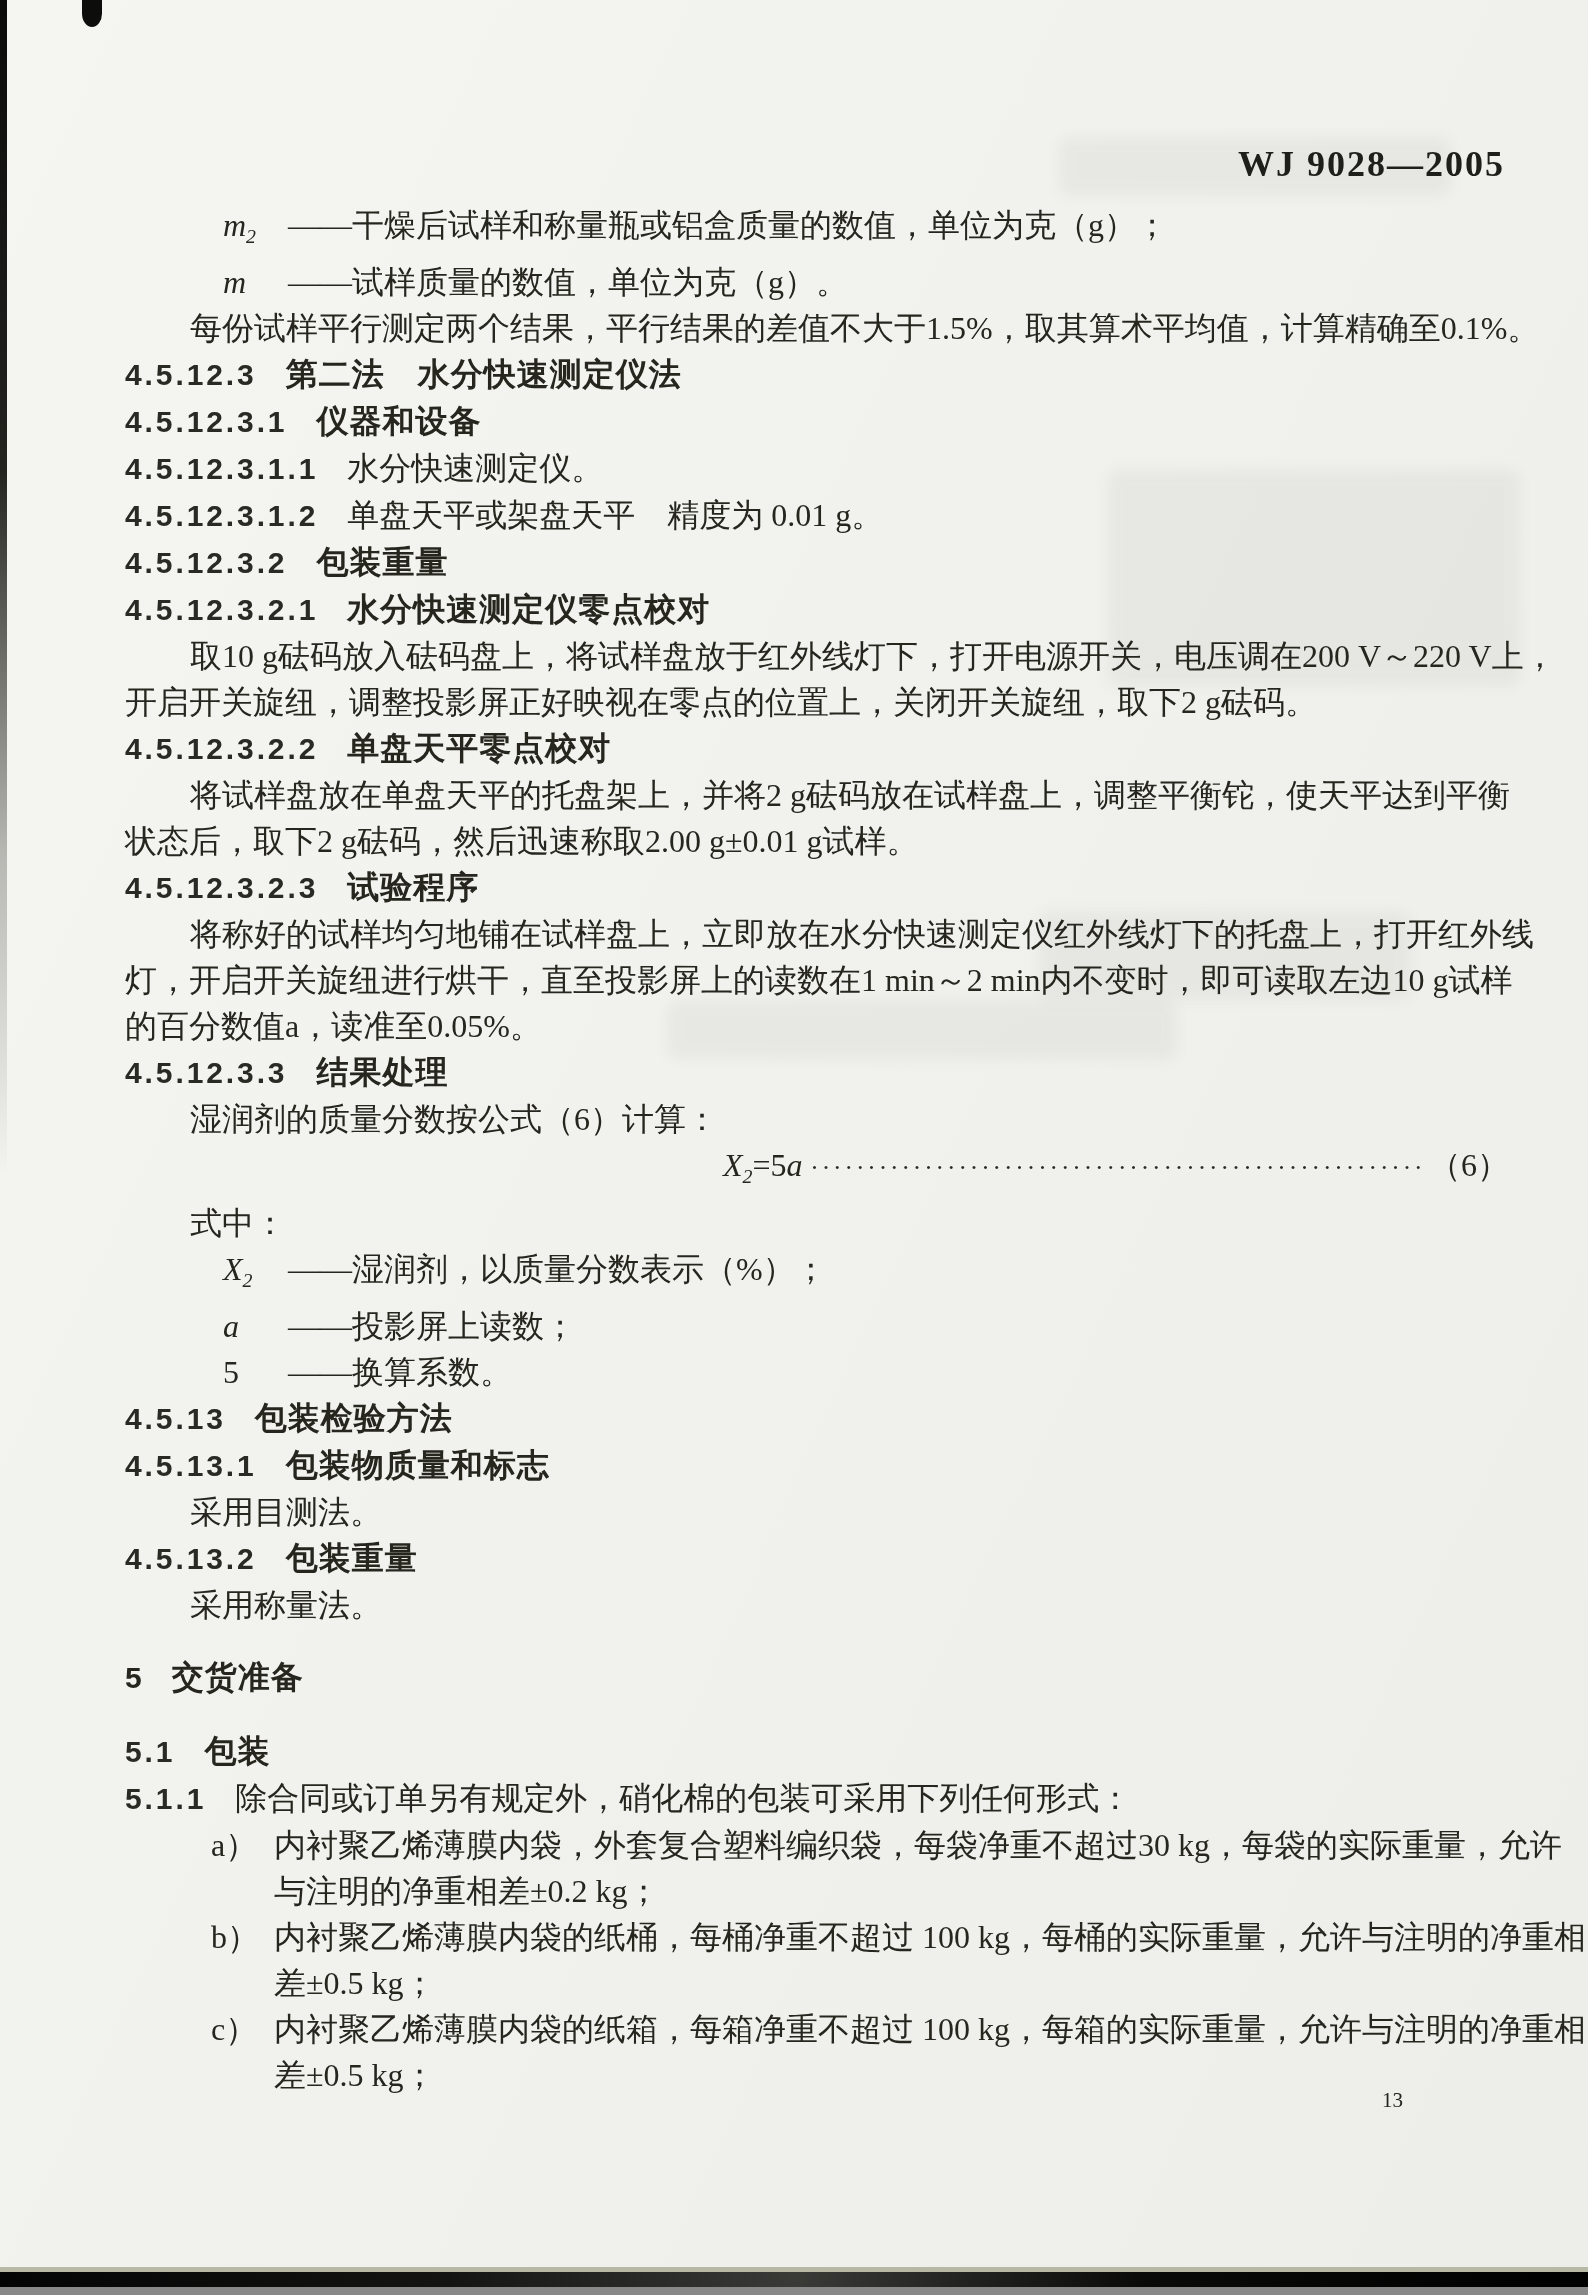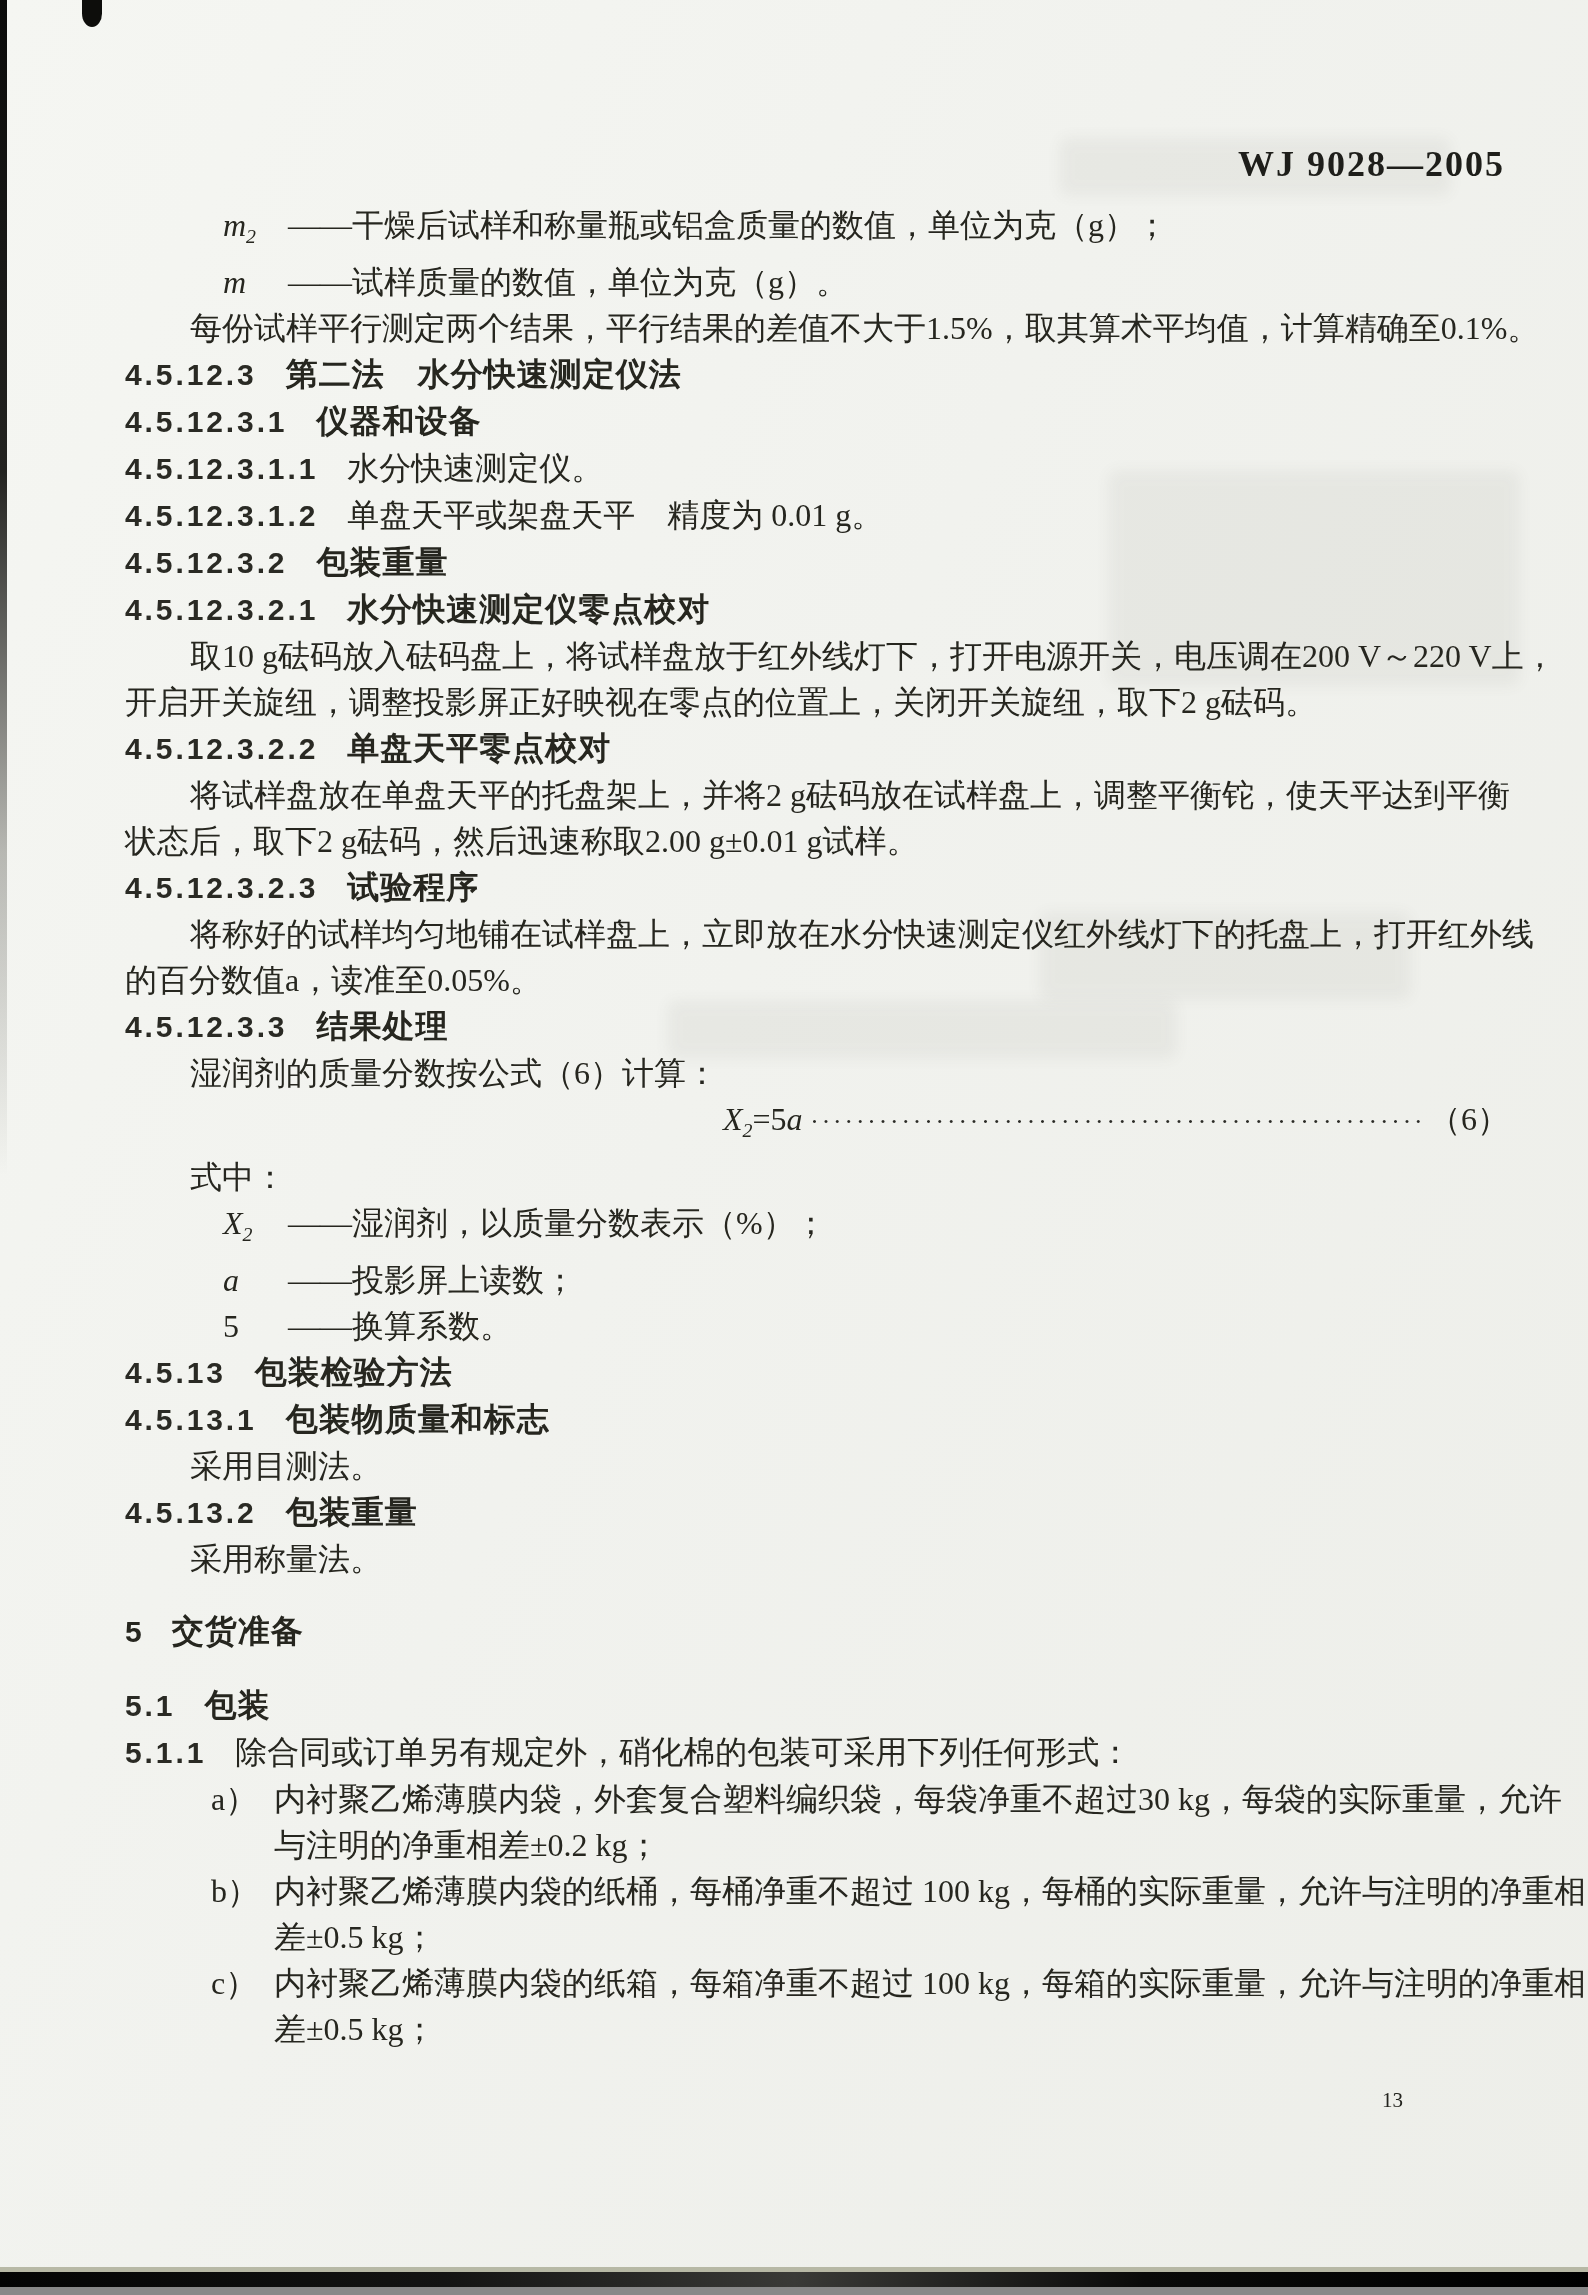--- a/index.html
+++ b/index.html
@@ -89,20 +89,21 @@
       <div class="line plainhead"><span class="sec-num">4.5.12.3.1.2</span><span class="sec-title">单盘天平或架盘天平　精度为 0.01 g。</span></div>
       <div class="line heading"><span class="sec-num">4.5.12.3.2</span><span class="sec-title">包装重量</span></div>
       <div class="line heading"><span class="sec-num">4.5.12.3.2.1</span><span class="sec-title">水分快速测定仪零点校对</span></div>
       <div class="line indent"><span>取10 g砝码放入砝码盘上，将试样盘放于红外线灯下，打开电源开关，电压调在200 V～220 V上，</span></div>
       <div class="line"><span>开启开关旋纽，调整投影屏正好映视在零点的位置上，关闭开关旋纽，取下2 g砝码。</span></div>
       <div class="line heading"><span class="sec-num">4.5.12.3.2.2</span><span class="sec-title">单盘天平零点校对</span></div>
       <div class="line indent"><span>将试样盘放在单盘天平的托盘架上，并将2 g砝码放在试样盘上，调整平衡铊，使天平达到平衡</span></div>
       <div class="line"><span>状态后，取下2 g砝码，然后迅速称取2.00 g±0.01 g试样。</span></div>
       <div class="line heading"><span class="sec-num">4.5.12.3.2.3</span><span class="sec-title">试验程序</span></div>
       <div class="line indent"><span>将称好的试样均匀地铺在试样盘上，立即放在水分快速测定仪红外线灯下的托盘上，打开红外线</span></div>
+      <div class="line"><span>灯，开启开关旋纽进行烘干，直至投影屏上的读数在1 min～2 min内不变时，即可读取左边10 g试样</span></div>
       <div class="line"><span>的百分数值a，读准至0.05%。</span></div>
       <div class="line heading"><span class="sec-num">4.5.12.3.3</span><span class="sec-title">结果处理</span></div>
       <div class="line indent"><span>湿润剂的质量分数按公式（6）计算：</span></div>
       <div class="line formula-line">
         <span class="f-var">X<sub>2</sub></span>
         <span>=5</span>
         <span class="f-var">a</span>
         <span class="dots">······················································</span>
         <span class="eqnum">（6）</span>
       </div>

